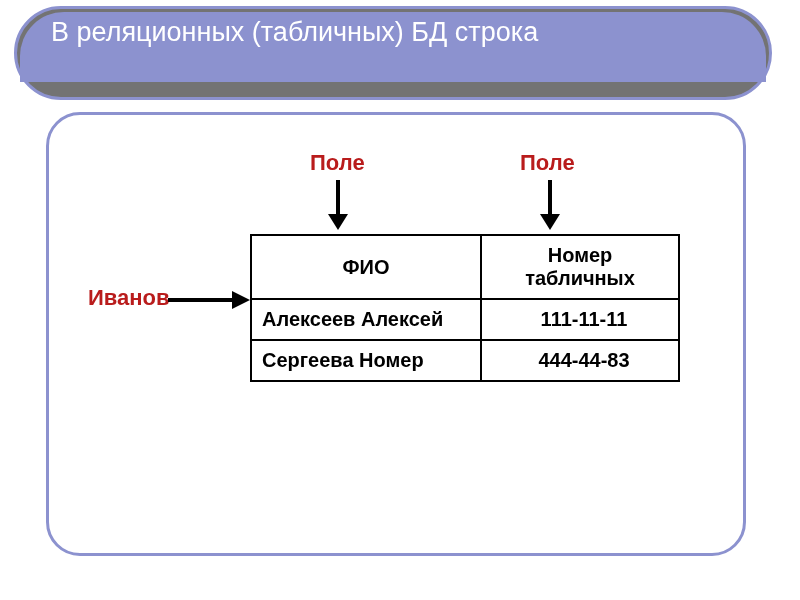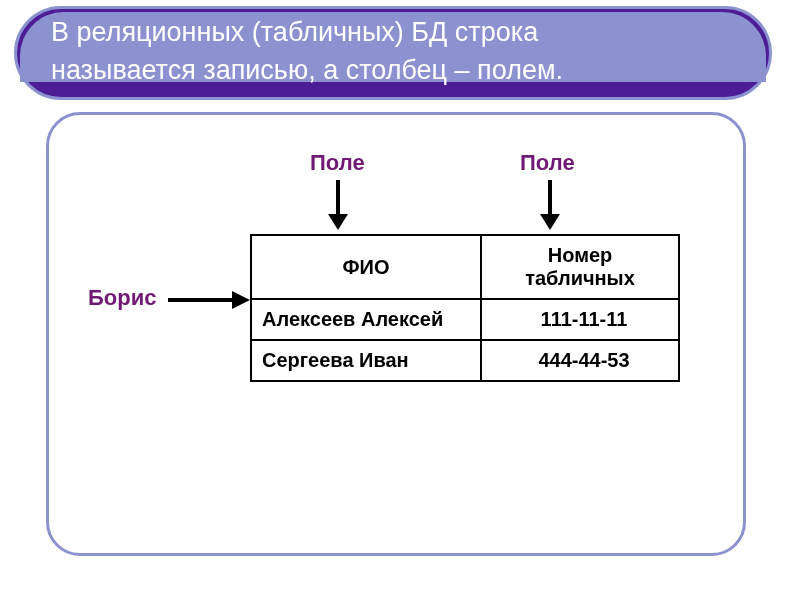--- a/index.html
+++ b/index.html
@@ -14,21 +14,21 @@
 
   
   .banner {
     position: absolute;
     left: 14px;
     top: 6px;
     width: 758px;
     height: 94px;
     border: 3px solid #8c92cf;
     border-radius: 48px;
-    background: #4c1d95;
+    background: #737373;
     box-sizing: border-box;
   }
   .banner-fill {
     position: absolute;
     left: 3px;
     right: 3px;
     top: 3px;
     height: 70px;
     background: #8c92cf;
     border-top-left-radius: 44px;
@@ -56,21 +56,21 @@
     border-radius: 34px;
     background: #ffffff;
     box-sizing: border-box;
   }
 
   
   .lbl {
     position: absolute;
     font-weight: 700;
     font-size: 22px;
-    color: #701a75;
+    color: #b91c1c;
   }
   .lbl-field1 { left: 310px; top: 150px; }
   .lbl-field2 { left: 520px; top: 150px; }
   .lbl-record { left: 88px;  top: 285px; }
 
   svg.arrow {
     position: absolute;
     overflow: visible;
   }
   .arrow-field1 { left: 326px; top: 180px; width: 24px; height: 50px; }
@@ -98,29 +98,28 @@
   .col-name  { width: 230px; }
   .col-phone { width: 198px; }
 </style>
 </head>
 <body>
 
 <div class="banner">
   <div class="banner-fill"></div>
   <div class="banner-text">
     <span>В реляционных (табличных) БД строка</span><br>
-    <span>называется записью, а столбец – полем.</span>
   </div>
 </div>
 
 <div class="panel"></div>
 
 <div class="lbl lbl-field1">Поле</div>
 <div class="lbl lbl-field2">Поле</div>
-<div class="lbl lbl-record">Борис</div>
+<div class="lbl lbl-record">Иванов</div>
 
 <svg class="arrow arrow-field1" viewBox="0 0 24 50">
   <line x1="12" y1="0" x2="12" y2="36" stroke="#000" stroke-width="4"></line>
   <polygon points="12,50 2,34 22,34" fill="#000"></polygon>
 </svg>
 <svg class="arrow arrow-field2" viewBox="0 0 24 50">
   <line x1="12" y1="0" x2="12" y2="36" stroke="#000" stroke-width="4"></line>
   <polygon points="12,50 2,34 22,34" fill="#000"></polygon>
 </svg>
 <svg class="arrow arrow-record" viewBox="0 0 82 24">
@@ -138,17 +137,17 @@
       <th>ФИО</th>
       <th>Номер табличных</th>
     </tr>
   </thead>
   <tbody>
     <tr>
       <td class="name">Алексеев Алексей</td>
       <td class="phone">111-11-11</td>
     </tr>
     <tr>
-      <td class="name">Сергеева Иван</td>
-      <td class="phone">444-44-53</td>
+      <td class="name">Сергеева Номер</td>
+      <td class="phone">444-44-83</td>
     </tr>
   </tbody>
 </table>
 
 </body></html>

